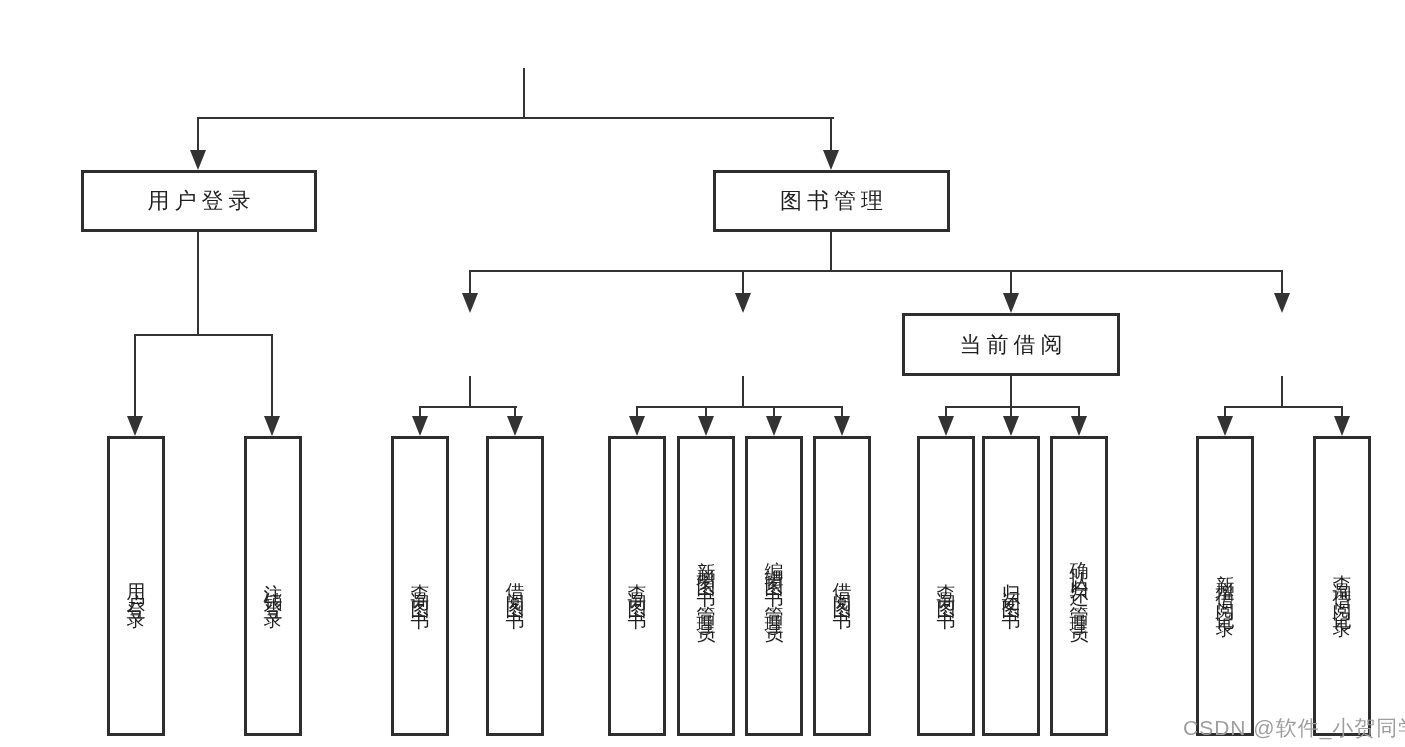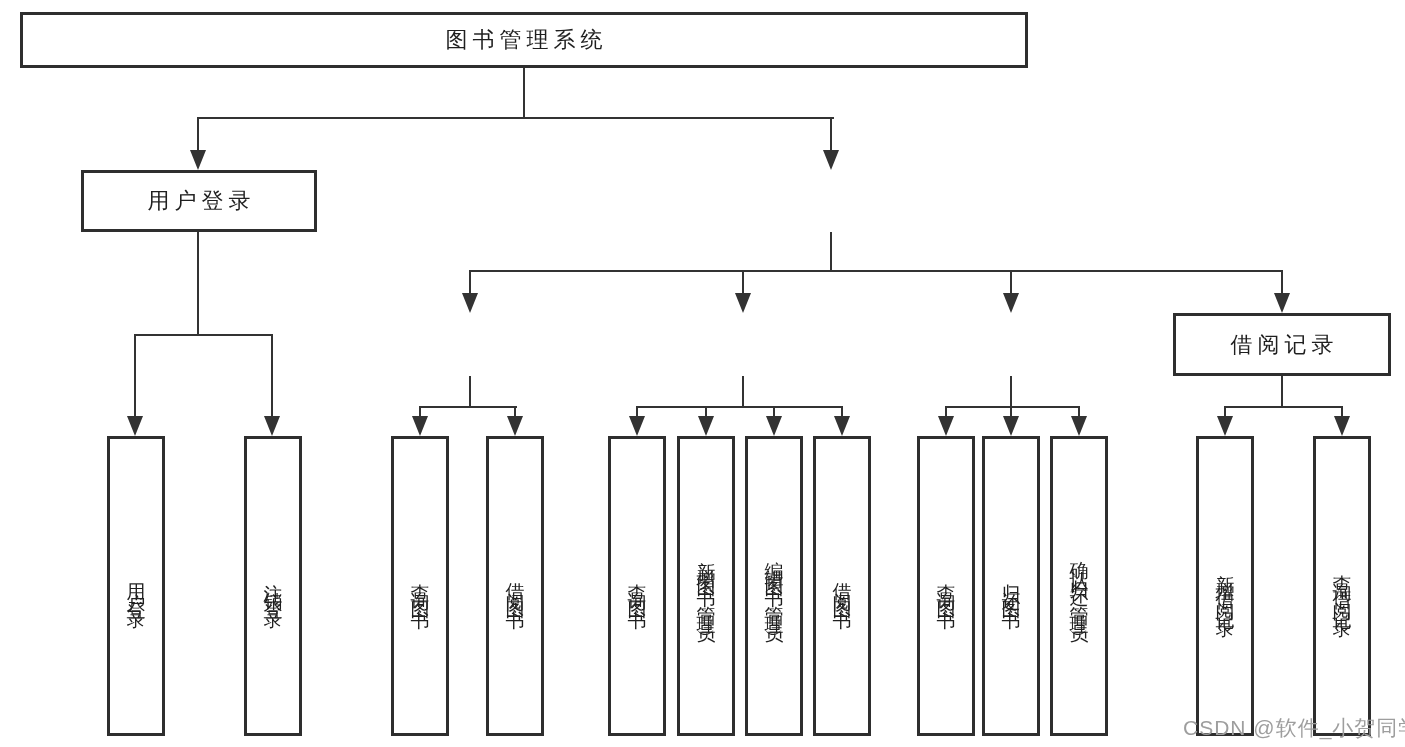--- a/index.html
+++ b/index.html
@@ -59,55 +59,55 @@
     letter-spacing:1px;
     white-space:nowrap;
     z-index:5;
   }
 </style>
 </head>
 <body>
 
 <div id="canvas">
 
-  <div class="box" style="left:20px;top:12px;width:1008px;height:56px;">
-    <span class="hlabel">图书管理系统</span>
-  </div>
 
   <div class="ln" style="left:523px;top:68px;width:2px;height:50px;"></div>
   <div class="ln" style="left:197px;top:117px;width:637px;height:2px;"></div>
   <div class="ln" style="left:197px;top:117px;width:2px;height:34px;"></div>
   <div class="arr" style="left:190px;top:150px;"></div>
   <div class="ln" style="left:830px;top:117px;width:2px;height:34px;"></div>
   <div class="arr" style="left:823px;top:150px;"></div>
 
   <div class="box" style="left:81px;top:170px;width:236px;height:62px;">
     <span class="hlabel">用户登录</span>
+  </div>
+  <div class="box" style="left:713px;top:170px;width:237px;height:62px;">
+    <span class="hlabel">图书管理</span>
   </div>
 
   <div class="ln" style="left:197px;top:232px;width:2px;height:103px;"></div>
   <div class="ln" style="left:134px;top:334px;width:139px;height:2px;"></div>
   <div class="ln" style="left:134px;top:334px;width:2px;height:82px;"></div>
   <div class="arr" style="left:127px;top:416px;"></div>
   <div class="ln" style="left:271px;top:334px;width:2px;height:82px;"></div>
   <div class="arr" style="left:264px;top:416px;"></div>
 
   <div class="ln" style="left:830px;top:232px;width:2px;height:40px;"></div>
   <div class="ln" style="left:469px;top:270px;width:814px;height:2px;"></div>
   <div class="ln" style="left:469px;top:270px;width:2px;height:24px;"></div>
   <div class="arr" style="left:462px;top:293px;"></div>
   <div class="ln" style="left:742px;top:270px;width:2px;height:24px;"></div>
   <div class="arr" style="left:735px;top:293px;"></div>
   <div class="ln" style="left:1010px;top:270px;width:2px;height:24px;"></div>
   <div class="arr" style="left:1003px;top:293px;"></div>
   <div class="ln" style="left:1281px;top:270px;width:2px;height:24px;"></div>
   <div class="arr" style="left:1274px;top:293px;"></div>
 
-  <div class="box" style="left:1173px;top:313px;width:218px;height:63px;">
-    <span class="hlabel">借阅记录</span>
+  <div class="box" style="left:902px;top:313px;width:218px;height:63px;">
+    <span class="hlabel">当前借阅</span>
   </div>
 
   <div class="ln" style="left:469px;top:376px;width:2px;height:31px;"></div>
   <div class="ln" style="left:419px;top:406px;width:98px;height:2px;"></div>
   <div class="ln" style="left:419px;top:406px;width:2px;height:11px;"></div>
   <div class="arr" style="left:412px;top:416px;"></div>
   <div class="ln" style="left:514px;top:406px;width:2px;height:11px;"></div>
   <div class="arr" style="left:507px;top:416px;"></div>
 
   <div class="ln" style="left:742px;top:376px;width:2px;height:31px;"></div>

